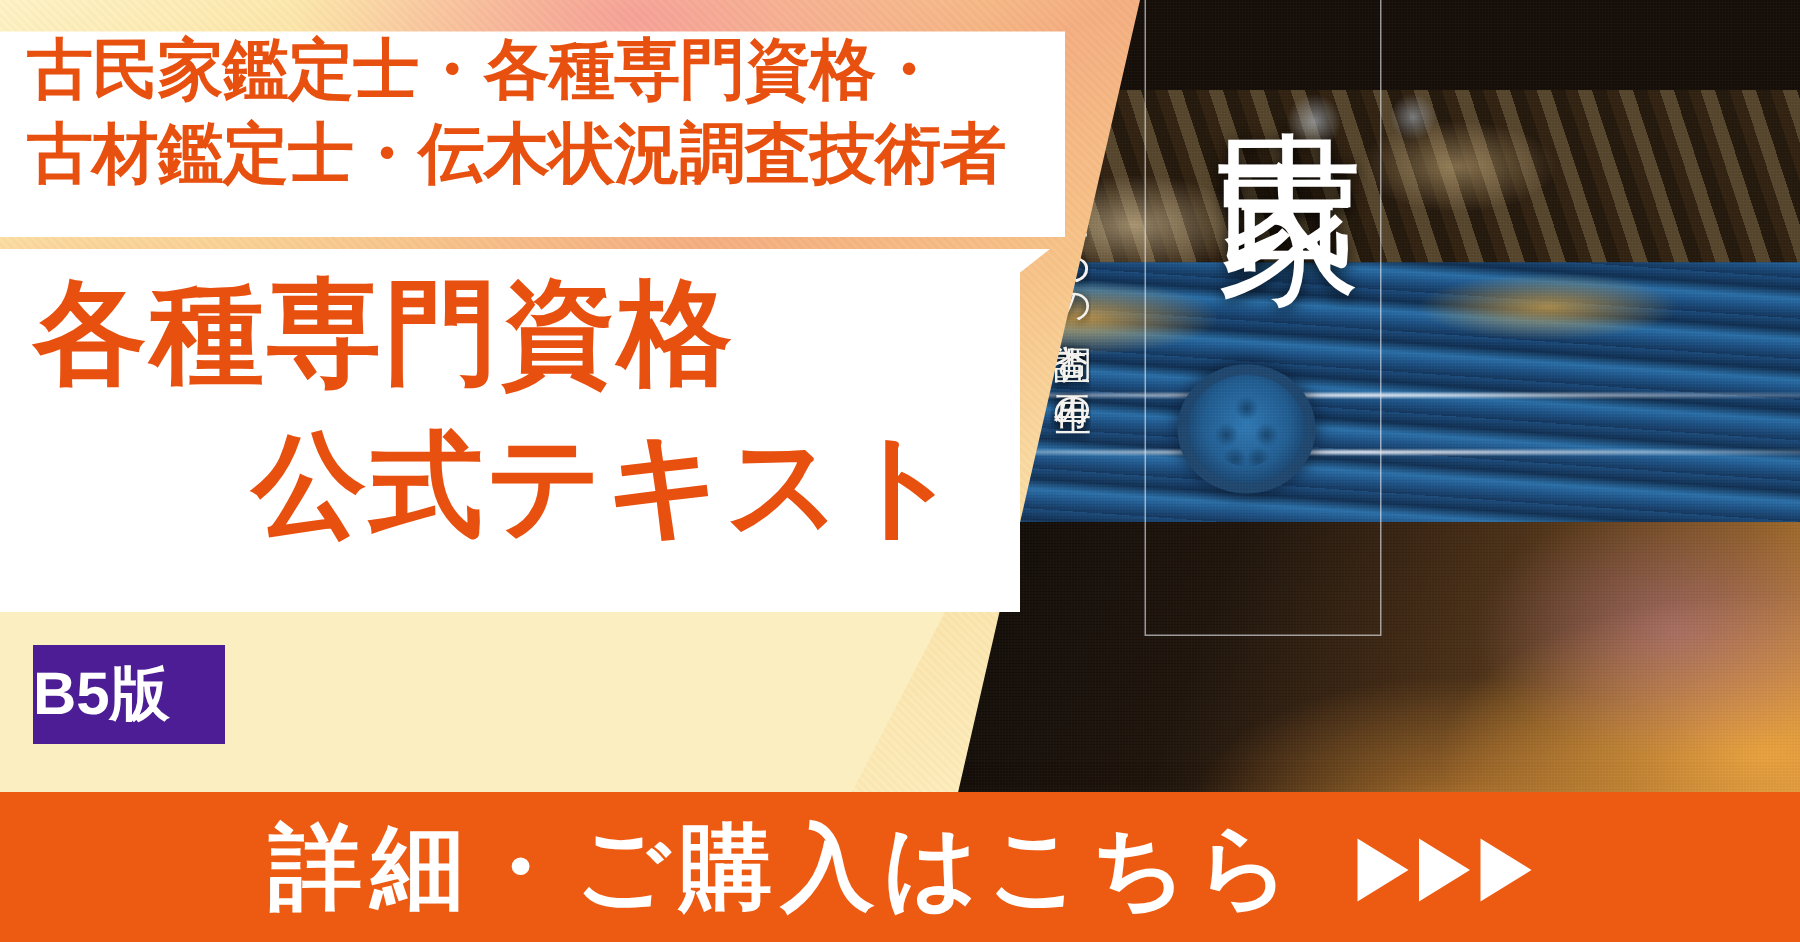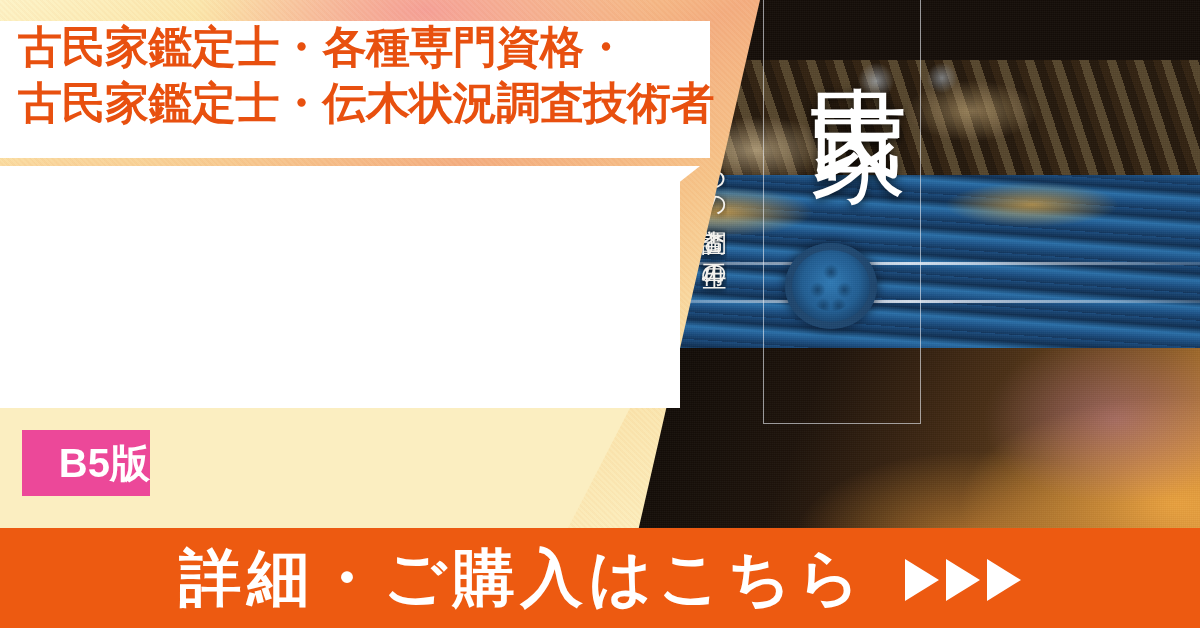--- a/index.html
+++ b/index.html
@@ -210,26 +210,26 @@
     position:absolute;
     left:0; top:408px;
     width:700px; height:120px;
     background:#fbeec1;
     clip-path: polygon(0 0, 630px 0, 568px 120px, 0 120px);
   }
   .badge-b5 {
     position:absolute;
     left:22px; top:430px;
     width:128px; height:66px;
-    background:#ec4899;
+    background:#4c1d95;
     color:#ffffff;
     font-size:40px;
     font-weight:700;
     line-height:66px;
-    text-align:right;
+    text-align:left;
     letter-spacing:0px;
   }
   .price-text {
     position:absolute;
     left:170px; top:430px;
     height:66px;
     line-height:66px;
     font-size:46px;
     font-weight:400;
     color:#e8500f;
@@ -289,25 +289,29 @@
   <div class="cover-frame"></div>
   <div class="cover-title">古民家</div>
   <div class="cover-subtitle">伝統構法　古民家活用のための調査と再生の</div>
 
   <div class="bg"></div>
   <div class="bg-grain"></div>
 
   <div class="panel-quals"></div>
   <div class="quals-text">
     <span>古民家鑑定士・各種専門資格・</span><br>
-    <span>古民家鑑定士・伝木状況調査技術者</span>
+    <span>古材鑑定士・伝木状況調査技術者</span>
   </div>
 
   <div class="panel-main"></div>
   <div class="panel-main-notch"></div>
+  <div class="headline">
+    <span class="l1">各種専門資格</span>
+    <span class="l2">公式テキスト</span>
+  </div>
 
   <div class="price-strip"></div>
   <div class="badge-b5">B5版</div>
 
   <div class="cta">
     <div class="cta-label">詳細・ご購入はこちら</div>
     <div class="cta-arrows">
       <i></i>
       <i></i>
       <i></i>

